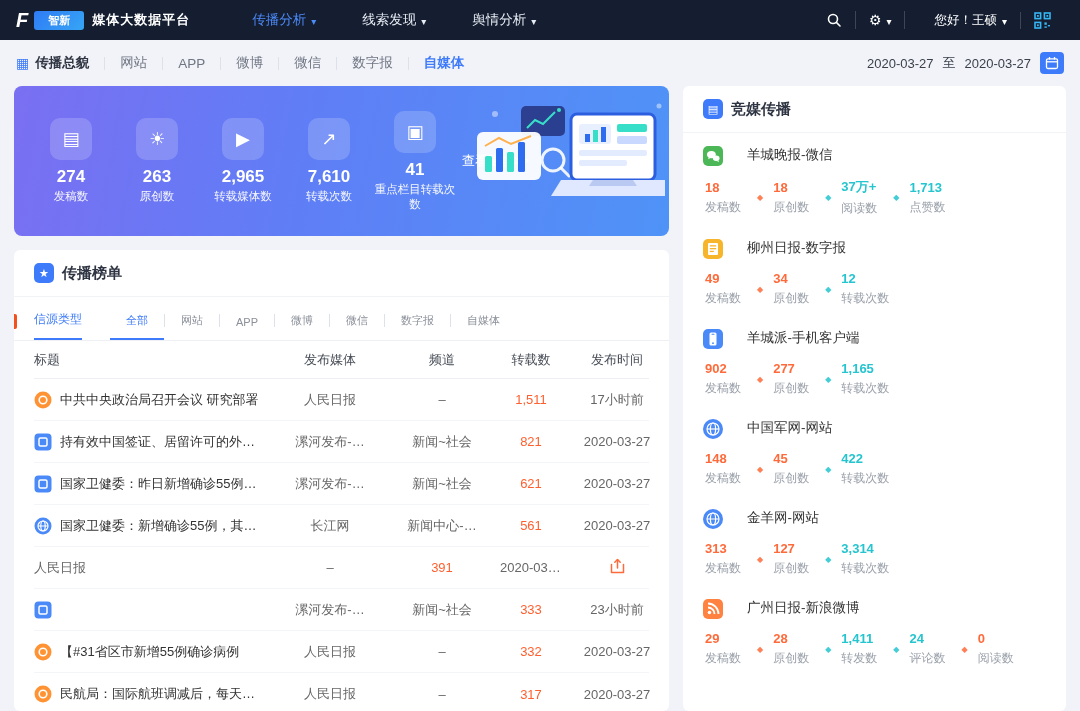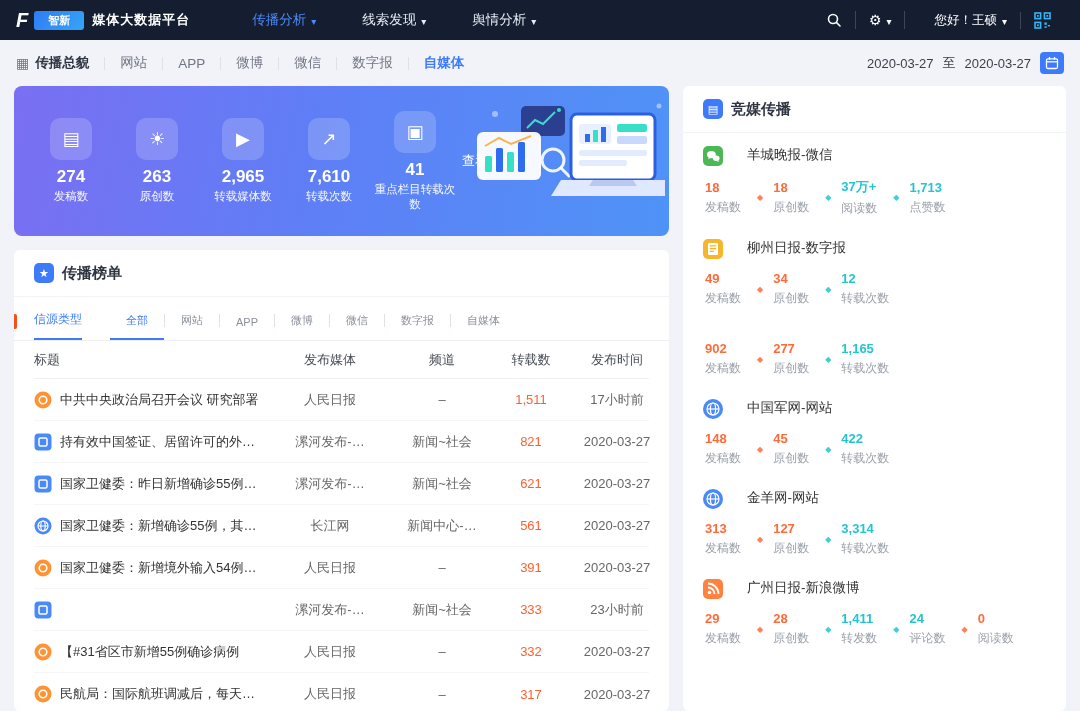--- a/index.html
+++ b/index.html
@@ -356,27 +356,20 @@
           <div class="cell"><span class="share-btn">
                 <svg width="15" height="16" viewBox="0 0 15 16" fill="none" stroke="#ff6a3a" stroke-width="1.5" stroke-linecap="round" stroke-linejoin="round">
                   <path d="M1.5 6.5 v8 h12 v-8"></path>
                   <path d="M7.5 10 V1.8"></path>
                   <path d="M4.8 4.2 L7.5 1.5 L10.2 4.2"></path>
                 </svg>
               </span></div>
         </div>
 
         <div class="trow">
-          <div class="cell title-cell">
-            <svg class="si" viewBox="0 0 18 18">
-                <circle cx="9" cy="9" r="8.5" fill="#ff9334"></circle>
-                <circle cx="9" cy="9" r="3.8" fill="none" stroke="#fff" stroke-width="1.6"></circle>
-              </svg>
-            <span class="tt">国家卫健委：新增境外输入54例…</span>
-          </div>
           <div class="cell">人民日报</div>
           <div class="cell">–</div>
           <div class="cell num">391</div>
           <div class="cell">2020-03-27</div>
           <div class="cell"><span class="share-btn">
                 <svg width="15" height="16" viewBox="0 0 15 16" fill="none" stroke="#ff6a3a" stroke-width="1.5" stroke-linecap="round" stroke-linejoin="round">
                   <path d="M1.5 6.5 v8 h12 v-8"></path>
                   <path d="M7.5 10 V1.8"></path>
                   <path d="M4.8 4.2 L7.5 1.5 L10.2 4.2"></path>
                 </svg>
@@ -512,20 +505,29 @@
             </span>
           <i class="diam t"></i>
           <span class="cstat">
               <span class="cnum t">12</span>
               <span class="clabel">转载次数</span>
             </span>
         </div>
       </div>
 
       <div class="citem">
+        <div class="cname-row">
+          <svg class="ci" viewBox="0 0 20 20">
+              <rect width="20" height="20" rx="5" fill="#4a89f8"></rect>
+              <rect x="6.5" y="3.5" width="7" height="13" rx="1.6" fill="#fff"></rect>
+              <rect x="8.5" y="4.8" width="3" height="1" rx=".5" fill="#4a89f8"></rect>
+              <circle cx="10" cy="14.2" r=".9" fill="#4a89f8"></circle>
+            </svg>
+          <span class="cname">羊城派-手机客户端</span>
+        </div>
         <div class="cstats">
           <span class="cstat">
               <span class="cnum o">902</span>
               <span class="clabel">发稿数</span>
             </span>
           <i class="diam o"></i>
           <span class="cstat">
               <span class="cnum o">277</span>
               <span class="clabel">原创数</span>
             </span>

